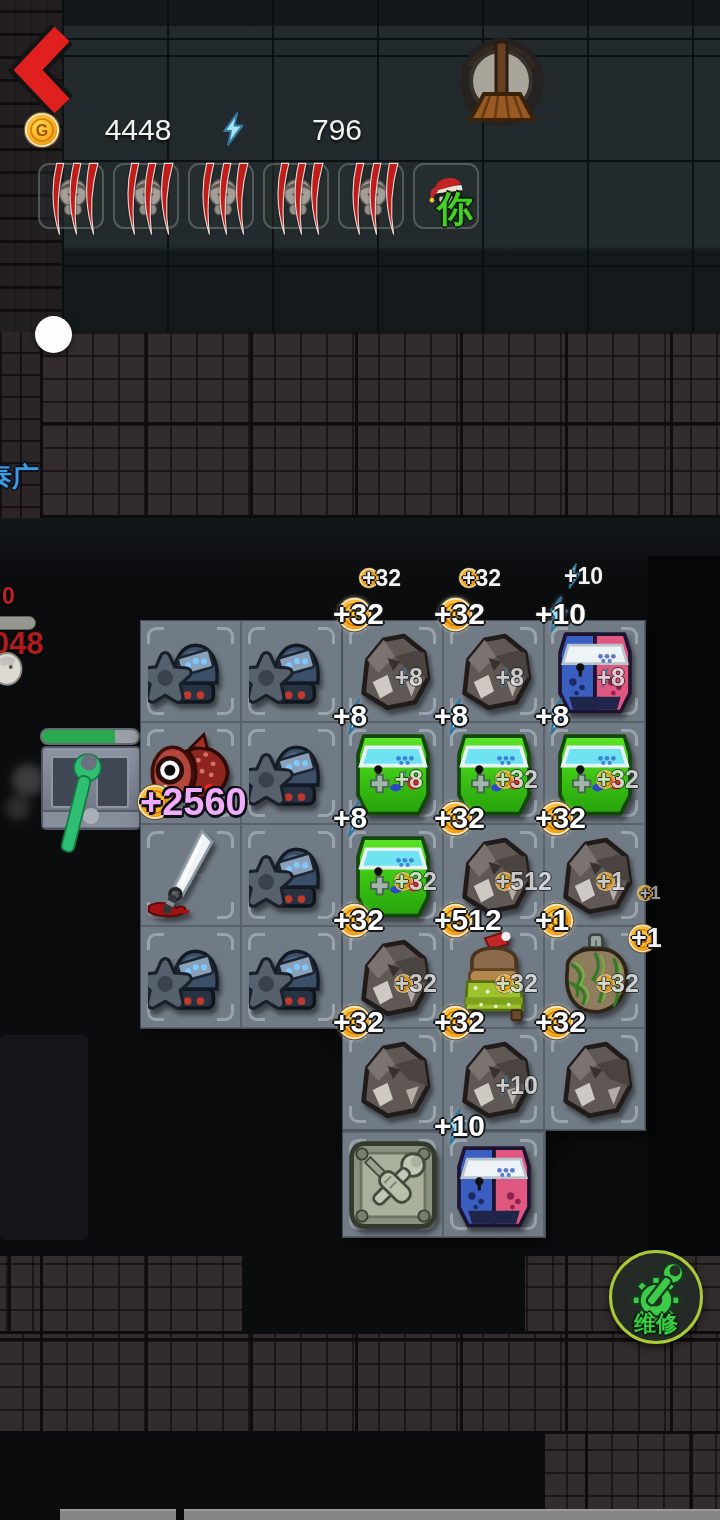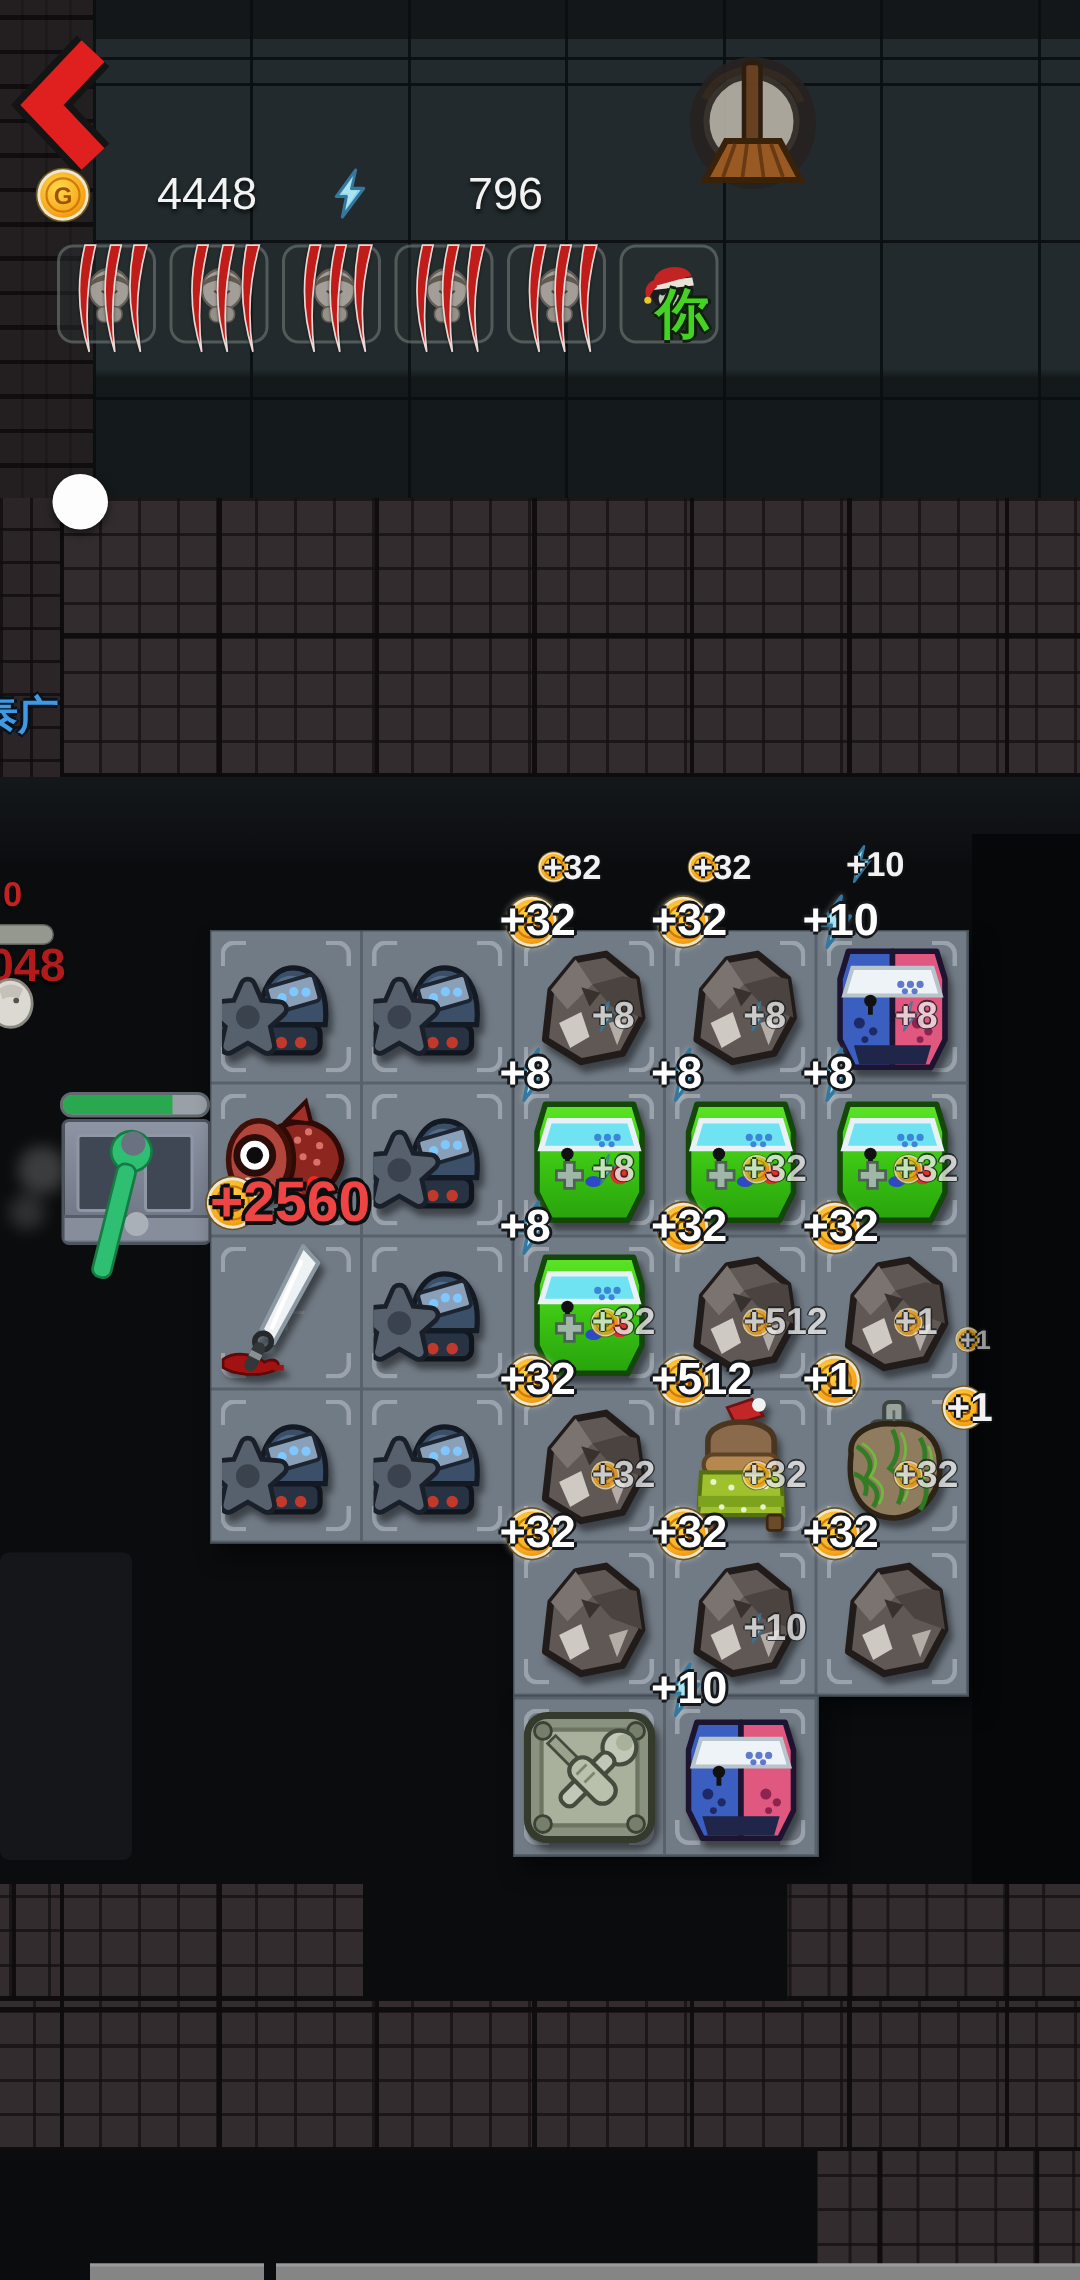--- a/index.html
+++ b/index.html
@@ -103,21 +103,21 @@
   .sub svg{position:static;width:21px;height:21px;}
   .sub span{position:static;margin-left:2px;font-size:25px;font-weight:bold;color:#ececec;line-height:1;
     text-shadow:1px 0 #1a1c1e,-1px 0 #1a1c1e,0 1px #1a1c1e,0 -1px #1a1c1e;}
 
   
   .float-label{display:flex;align-items:center;z-index:6;}
   .float-label svg{position:static;}
   .float-label span{position:static;font-weight:bold;color:#f2f2f2;line-height:1;margin-left:4px;
     text-shadow:1.5px 0 #101214,-1.5px 0 #101214,0 1.5px #101214,0 -1.5px #101214;}
   .fl-top span{font-size:23px;}
-  .fl-big span{font-size:38px;color:#ef4444;
+  .fl-big span{font-size:38px;color:#f0abfc;
     text-shadow:2.5px 0 #0c0e10,-2.5px 0 #0c0e10,0 2.5px #0c0e10,0 -2.5px #0c0e10,2px 2px #0c0e10,-2px -2px #0c0e10;}
   .fl-side-sm{opacity:.75;}
   .fl-side-sm span{font-size:18px;color:#c9c9c9;}
   .fl-side-lg span{font-size:27px;}
 
   
   .repair-btn{left:609px;top:1250px;width:94px;height:94px;border-radius:50%;background:#242b27;
     border:3px solid #a9cb33;cursor:pointer;box-shadow:0 4px 10px rgba(0,0,0,.6);}
   .repair-btn svg{left:5px;top:2px;width:78px;height:78px;}
   .repair-label{left:0;right:0;top:56px;text-align:center;font-size:22px;font-weight:bold;color:#35d13f;
@@ -940,14 +940,20 @@
         <span>+1</span>
       </div>
       <div class="float-label fl-side-lg" style="left: 627px; top: 938px;">
         <svg viewBox="0 0 100 100" style="width: 31px; height: 31px;">
           <use href="#sym-coin"></use>
         </svg>
         <span>+1</span>
       </div>
     </div>
 
+  <div class="repair-btn">
+    <svg viewBox="0 0 100 100">
+        <use href="#sym-repair"></use>
+      </svg>
+    <div class="repair-label">维修</div>
+  </div>
 
 </div>
 
 </body></html>

